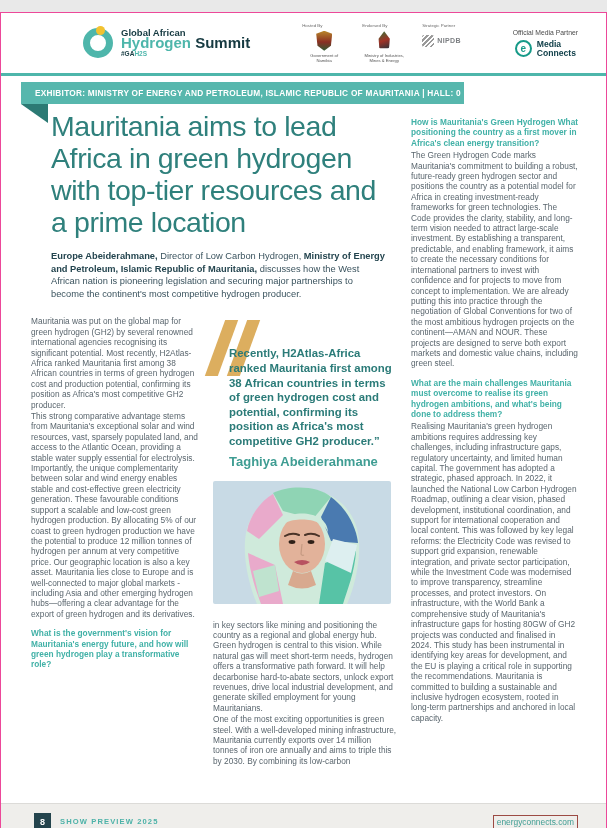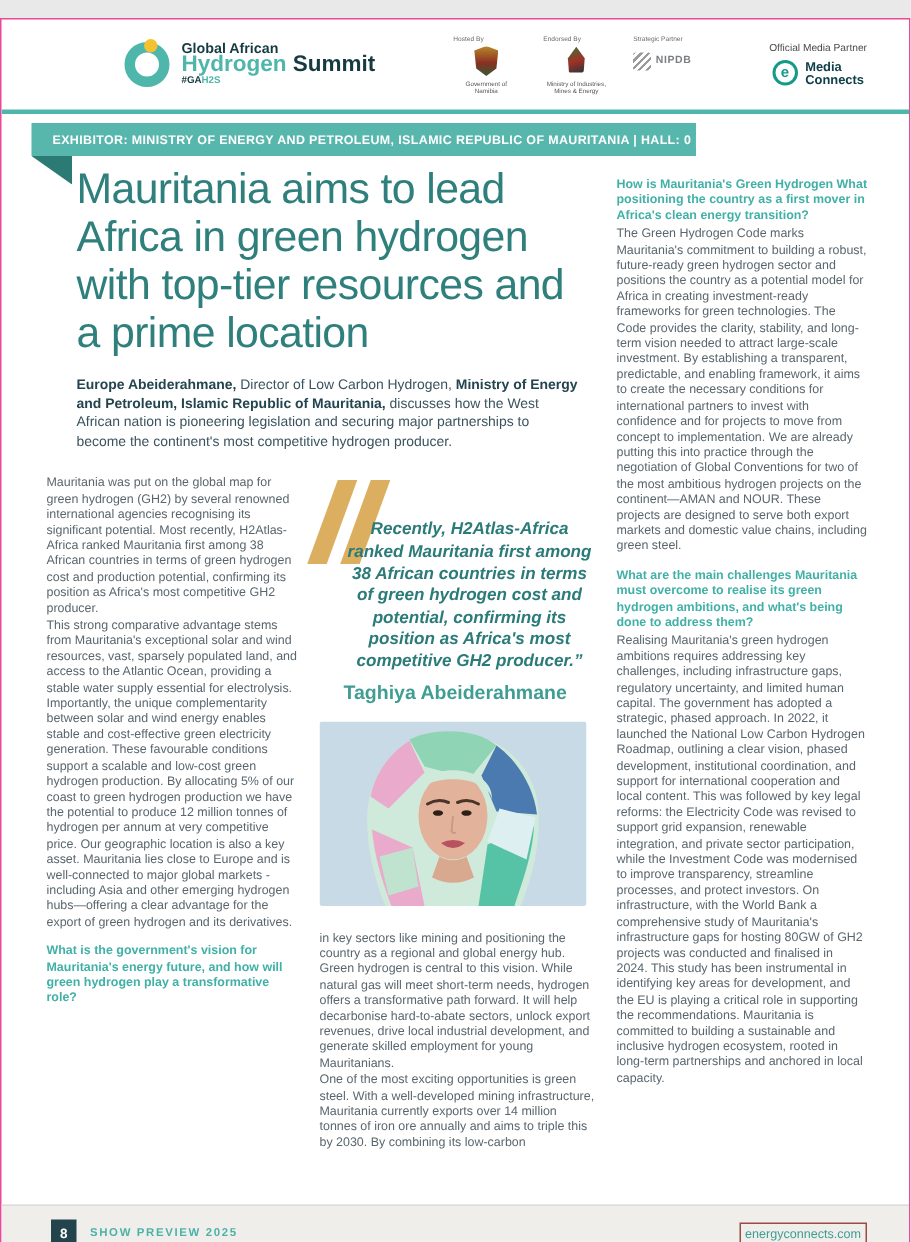--- a/index.html
+++ b/index.html
@@ -65,21 +65,21 @@
   .subhead { color:#41b1a7; font-weight:bold; font-size:8.3px; line-height:10.4px; margin:9px 0 2px; }
   .subhead.first { margin-top:0; }
   .bodytext { color:#5a666e; font-size:8.3px; line-height:10.4px; }
   .bodytext + .bodytext { margin-top:1px; }
 
   
   .quote-block { position:relative; margin-top:12px; padding:18px 0 0 16px; }
   .quote-mark { position:absolute; left:2px; top:-8px; display:flex; gap:9px; z-index:0; }
   .quote-mark span { display:block; width:13px; height:56px; background:#dcae5f; transform:skewX(-20deg); }
   .quote-text { position:relative; z-index:1; font-size:11.4px; line-height:14.6px; font-weight:bold;
-                font-style:italic; color:#2b7b78;text-align:center; }
+                color:#2b7b78; }
   .quote-attrib { position:relative; z-index:1; margin-top:5px; font-size:13px; font-weight:bold; color:#3f9d93; }
 
   .photo { margin-top:12px; width:178px; height:123px; display:block; border-radius:2px; }
   .col2 .bodytext.after-photo { margin-top:16px; }
 
   
   .footer { position:absolute; left:0; bottom:0; width:100%; height:36px; background:#efeeeb;
             border-top:1px solid #dcdbd8; display:flex; align-items:center; padding:0 28px 0 33px; }
   .page-num { width:17px; height:17px; background:#24444d; color:#fff; font-size:9px; font-weight:bold;
               display:flex; align-items:center; justify-content:center; }

